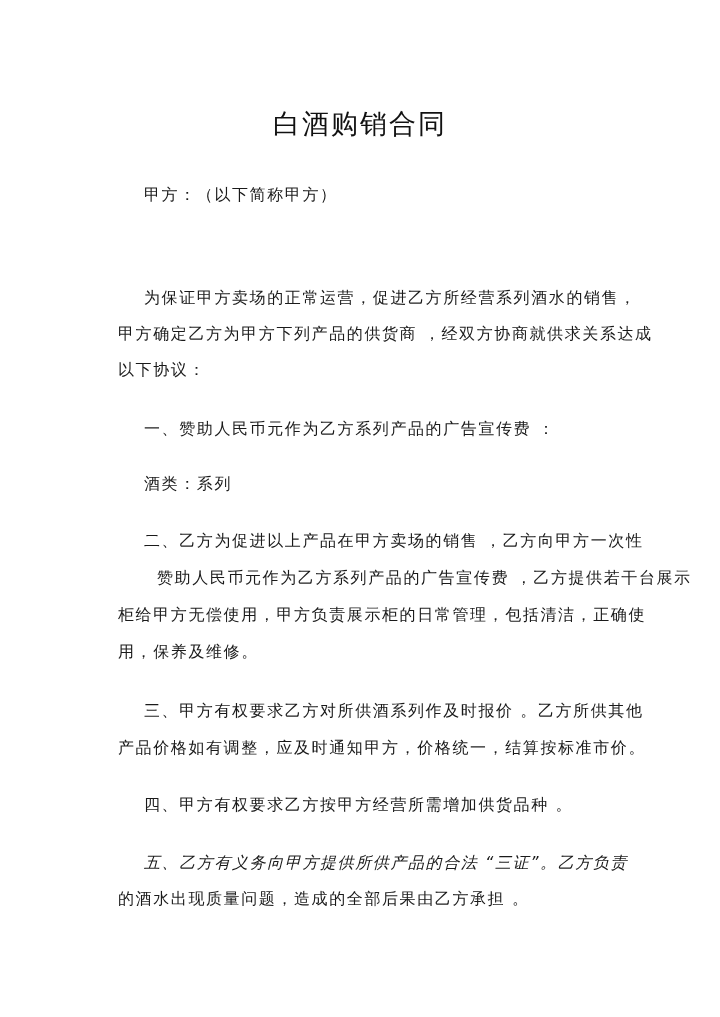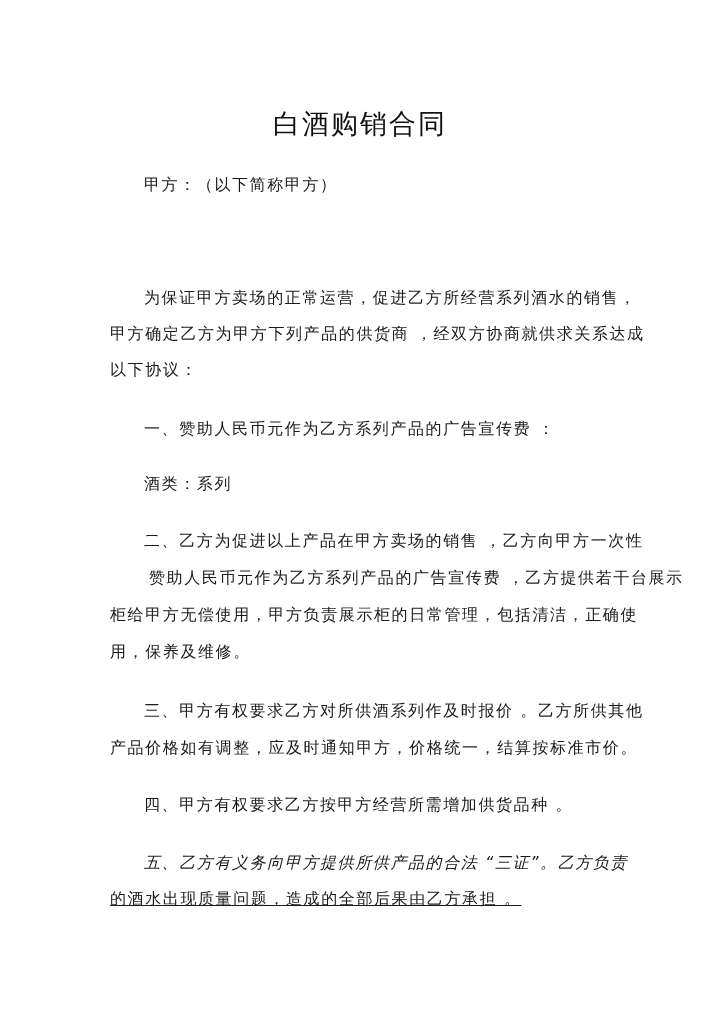--- a/index.html
+++ b/index.html
@@ -31,52 +31,52 @@
       font-family: "DejaVu Serif", "Liberation Serif", serif;
       font-size: 27px;
       letter-spacing: 2px;
       color: #111111;
       line-height: 36px;
       margin: 0;
       font-weight: normal;
     }
     .line {
       position: absolute;
-      left: 110px;
+      left: 118px;
       white-space: nowrap;
       font-size: 16px;
       line-height: 22px;
       color: #1a1a1a;
       letter-spacing: 1.6px;
     }
     .indent { left: 144px; }
   </style>
 </head>
 <body>
 
 <div class="page">
 
   <h1 class="title">白酒购销合同</h1>
 
-  <div class="line indent" style="top:174px;text-align:right;">甲方：（以下简称甲方）</div>
+  <div class="line indent" style="top:184px;text-align:right;">甲方：（以下简称甲方）</div>
 
   <div class="line indent" style="top:287px;">为保证甲方卖场的正常运营，促进乙方所经营系列酒水的销售，</div>
   <div class="line" style="top:323px;">甲方确定乙方为甲方下列产品的供货商 ，经双方协商就供求关系达成</div>
   <div class="line" style="top:359px;">以下协议：</div>
 
   <div class="line indent" style="top:418px;">一、赞助人民币元作为乙方系列产品的广告宣传费 ：</div>
 
   <div class="line indent" style="top:473px;">酒类：系列</div>
 
   <div class="line indent" style="top:530px;">二、乙方为促进以上产品在甲方卖场的销售 ，乙方向甲方一次性</div>
   <div class="line" style="top:567px;margin-left:39px;">赞助人民币元作为乙方系列产品的广告宣传费 ，乙方提供若干台展示</div>
   <div class="line" style="top:604px;">柜给甲方无偿使用，甲方负责展示柜的日常管理，包括清洁，正确使</div>
   <div class="line" style="top:641px;">用，保养及维修。</div>
 
   <div class="line" style="top:737px;">产品价格如有调整，应及时通知甲方，价格统一，结算按标准市价。</div>
   <div class="line indent" style="top:700px;">三、甲方有权要求乙方对所供酒系列作及时报价 。乙方所供其他</div>
 
   <div class="line indent" style="top:794px;">四、甲方有权要求乙方按甲方经营所需增加供货品种 。</div>
 
   <div class="line indent" style="top:852px;font-style:italic;">五、乙方有义务向甲方提供所供产品的合法 “三证”。乙方负责</div>
-  <div class="line" style="top:888px;text-decoration:underline;">的酒水出现质量问题，造成的全部后果由乙方承担 。</div>
+  <div class="line" style="top:888px;">的酒水出现质量问题，造成的全部后果由乙方承担 。</div>
 
 </div>
 
 </body></html>

